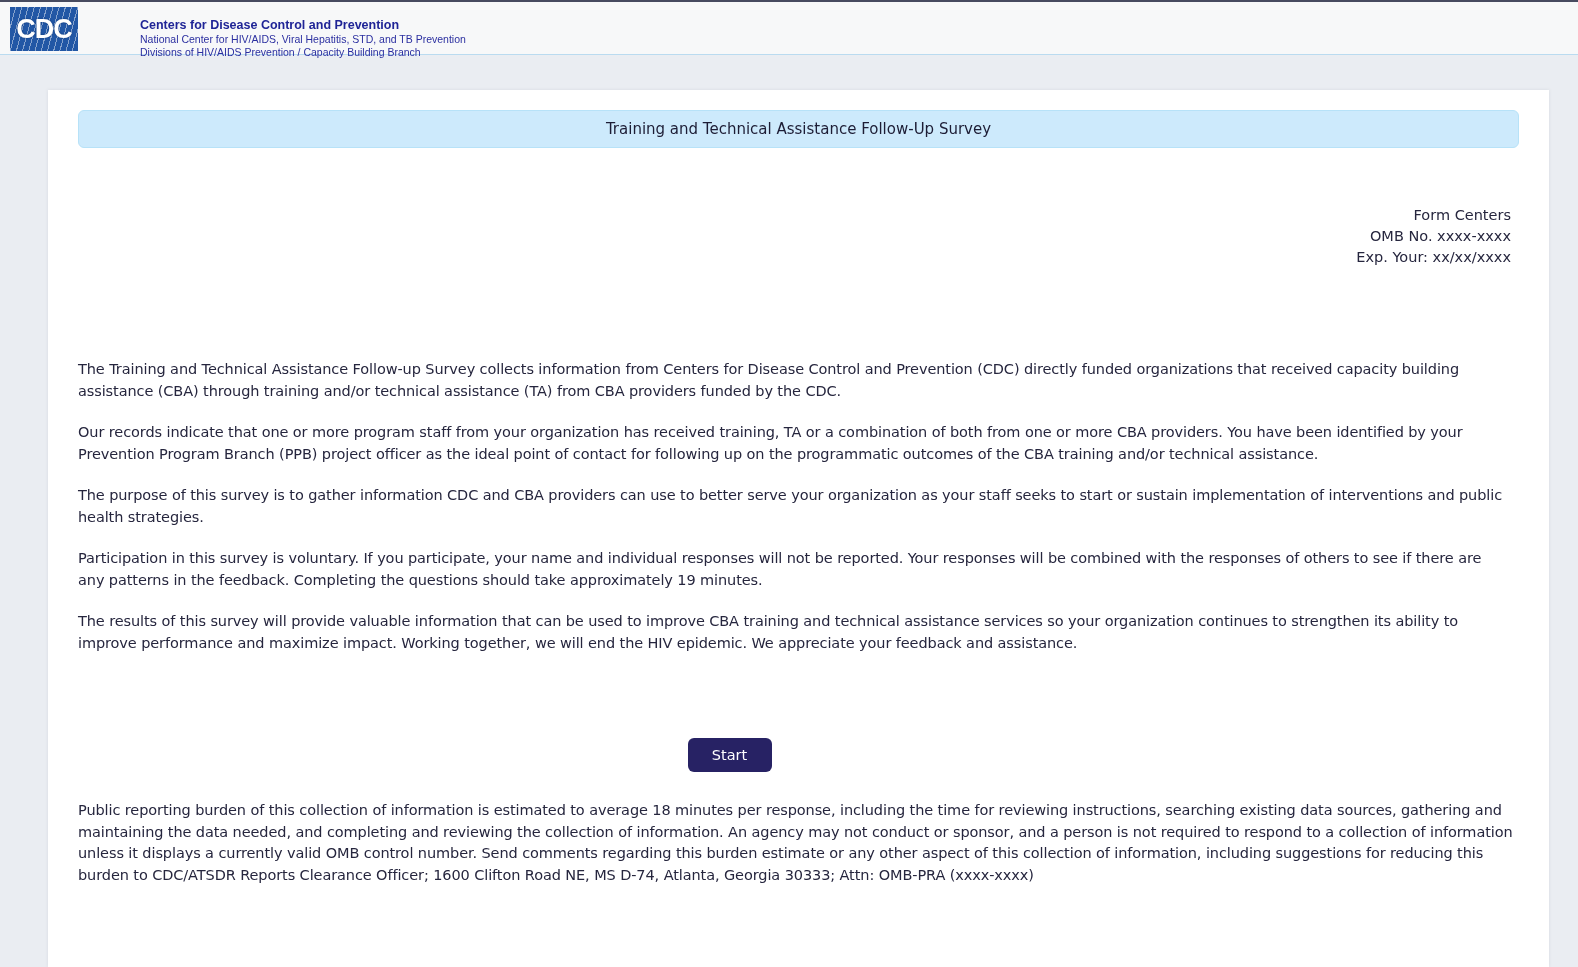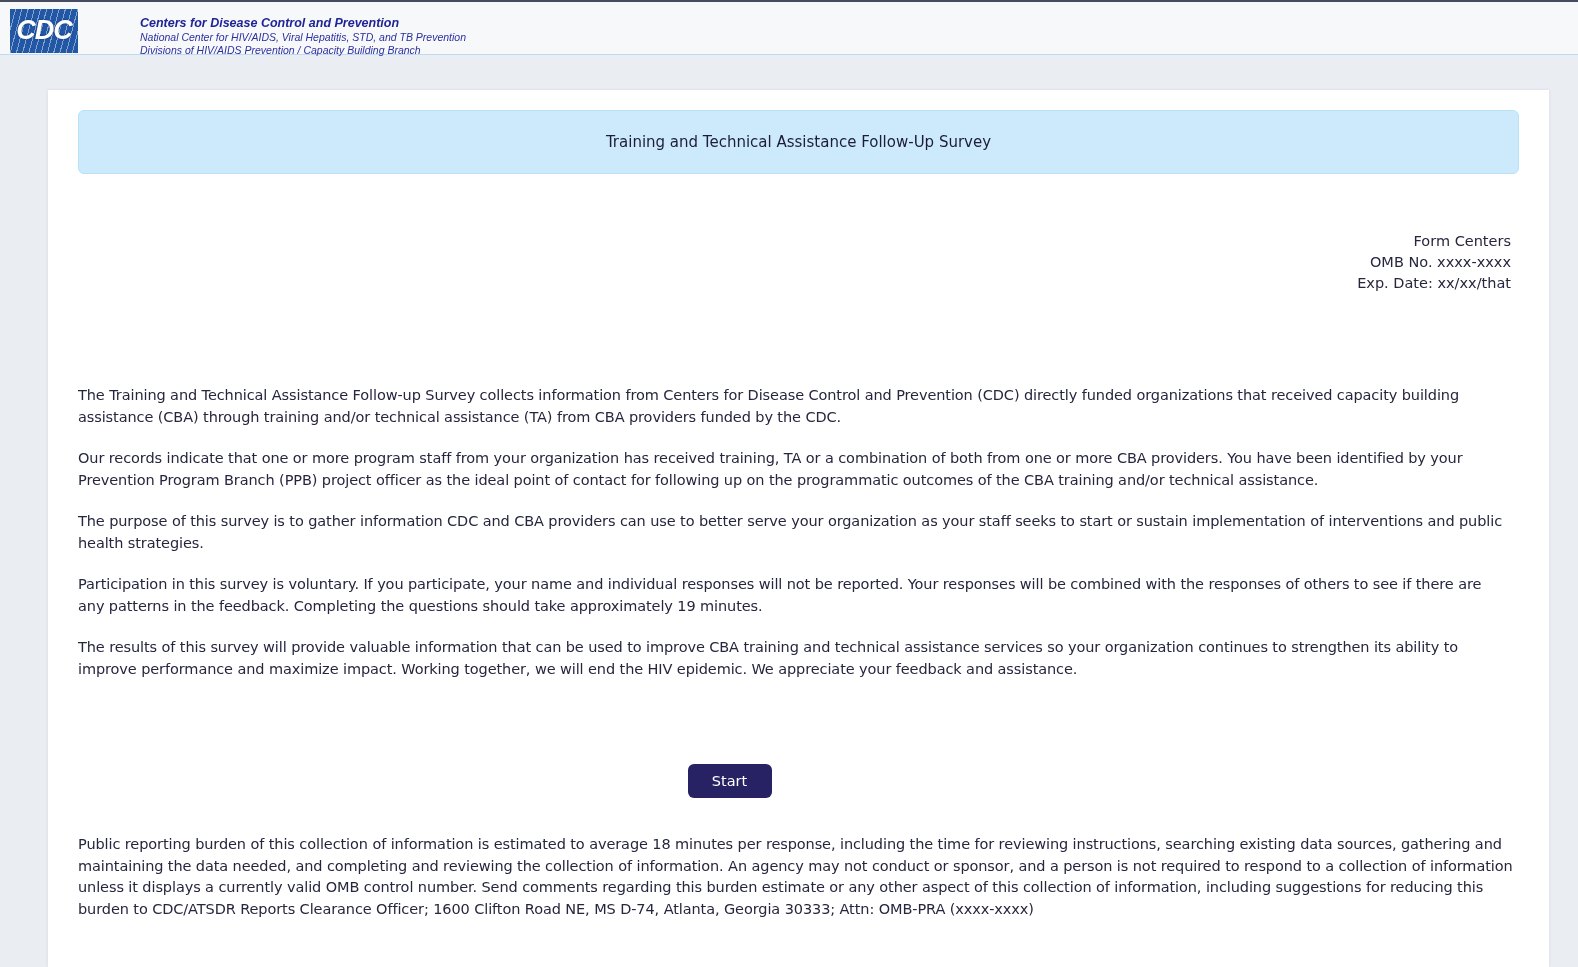--- a/index.html
+++ b/index.html
@@ -9,21 +9,21 @@
     background:#eaedf2;
     color:#26263e;
   }
   
   .top-strip { height:2px; background:#474b60; }
 
   
   .app-header {
     height:53px; background:#f7f8f9;
     border-bottom:1px solid #badbf0;
-    display:flex; align-items:center;font-style:italic;
+    display:flex; align-items:flex-start;
   }
   .cdc-logo {
     width:68px; height:44px; margin:5px 0 0 10px;
     background-color:#2257a5;
     background-image:
       repeating-linear-gradient(105deg, rgba(255,255,255,0) 0 5px, rgba(255,255,255,.45) 5px 6px);
     color:#ffffff; font-family:"Liberation Sans", sans-serif;
     font-weight:bold; font-size:27px; letter-spacing:-1px;
     display:flex; align-items:center; justify-content:center;
     text-shadow:0 0 2px rgba(0,40,100,.8);
@@ -38,21 +38,21 @@
 
   
   .main-area { padding-top:35px; }
   .card {
     margin-left:48px; width:1501px; min-height:877px;
     background:#ffffff;
     padding:20px 30px 30px 30px;
     box-shadow:0 0 3px rgba(120,130,150,.18);
   }
   .title-banner {
-    height:64px;
+    height:38px;
     background:#cdeafc;
     border:1px solid #b7e2f8;
     border-radius:6px;
     display:flex; align-items:center; justify-content:center;
   }
   .title-banner .title-text { font-size:15px; color:#1d1d35; }
 
   .approval {
     margin-top:57px;
     text-align:right;
@@ -80,21 +80,21 @@
     display:inline-block;
     min-width:84px; height:34px;
     padding:0 18px;
     background:#272264; color:#ffffff;
     border:none; border-radius:6px;
     font-family:"DejaVu Sans", sans-serif;
     font-size:14.5px; line-height:34px;
     cursor:pointer;
   }
 
-  .burden { margin-top:36px; }
+  .burden { margin-top:28px; }
   .burden p { margin-bottom:0; max-width:1435px; }
 </style>
 </head>
 <body>
 
 <div class="top-strip"></div>
 
 <header class="app-header">
   <div class="cdc-logo">CDC</div>
   <div class="org-block">
@@ -107,21 +107,21 @@
 <div class="main-area">
   <div class="card">
 
     <div class="title-banner">
       <span class="title-text">Training and Technical Assistance Follow-Up Survey</span>
     </div>
 
     <div class="approval">
       <div>Form Centers</div>
       <div>OMB No. xxxx-xxxx</div>
-      <div>Exp. Date: xx/xx/that</div>
+      <div>Exp. Your: xx/xx/xxxx</div>
     </div>
 
     <div class="intro">
       <p>The Training and Technical Assistance Follow-up Survey collects information from Centers for Disease Control and Prevention (CDC) directly funded organizations that received capacity building assistance (CBA) through training and/or technical assistance (TA) from CBA providers funded by the CDC.</p>
       <p>Our records indicate that one or more program staff from your organization has received training, TA or a combination of both from one or more CBA providers. You have been identified by your Prevention Program Branch (PPB) project officer as the ideal point of contact for following up on the programmatic outcomes of the CBA training and/or technical assistance.</p>
       <p>The purpose of this survey is to gather information CDC and CBA providers can use to better serve your organization as your staff seeks to start or sustain implementation of interventions and public health strategies.</p>
       <p>Participation in this survey is voluntary. If you participate, your name and individual responses will not be reported. Your responses will be combined with the responses of others to see if there are any patterns in the feedback. Completing the questions should take approximately 19 minutes.</p>
       <p>The results of this survey will provide valuable information that can be used to improve CBA training and technical assistance services so your organization continues to strengthen its ability to improve performance and maximize impact. Working together, we will end the HIV epidemic. We appreciate your feedback and assistance.</p>
     </div>
 

